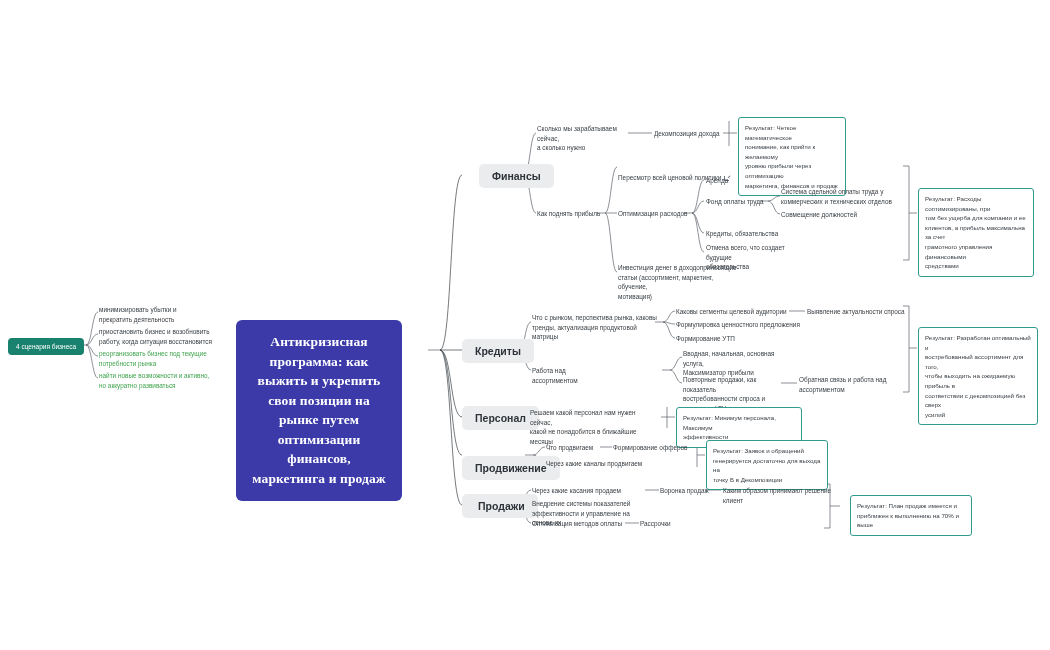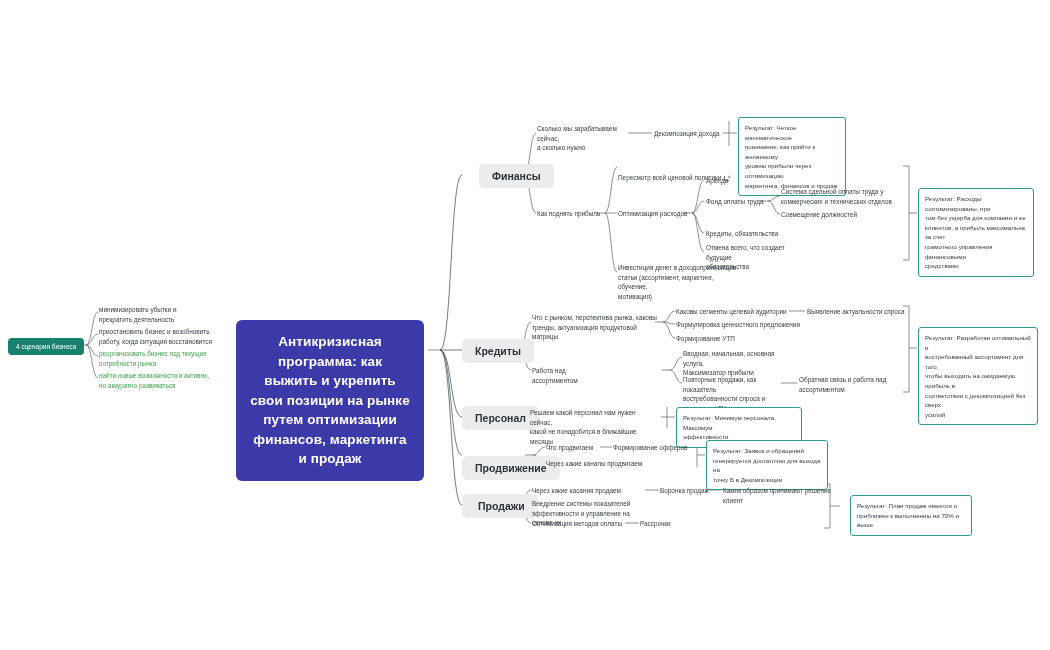--- a/index.html
+++ b/index.html
@@ -182,21 +182,21 @@
       <path d="M645 490 L659 490"></path>
       <path d="M705 490 L721 490"></path>
       <path d="M625 523 L639 523"></path>
       <path d="M824 484 L830 484"></path>
       <path d="M830 484 L830 528"></path>
       <path d="M824 528 L830 528"></path>
       <path d="M830 506 L840 506"></path>
     </g>
   </svg>
 
-  <div class="node central" style="left:236px;top:320px;width:188px;">
+  <div class="node central" style="left:236px;top:320px;width:166px;font-family:Liberation Serif, serif;">
     <span>Антикризисная программа: как выжить и укрепить свои позиции на рынке путем оптимизации финансов, маркетинга и продаж</span>
   </div>
 
   <div class="node green-pill" style="left:8px;top:338px;">
     <span>4 сценария бизнеса</span>
   </div>
   <div class="node leaf" style="left:99px;top:305px;width:120px;">минимизировать убытки и
 прекратить деятельность</div>
   <div class="node leaf" style="left:99px;top:327px;width:128px;">приостановить бизнес и возобновить
 работу, когда ситуация восстановится</div>

